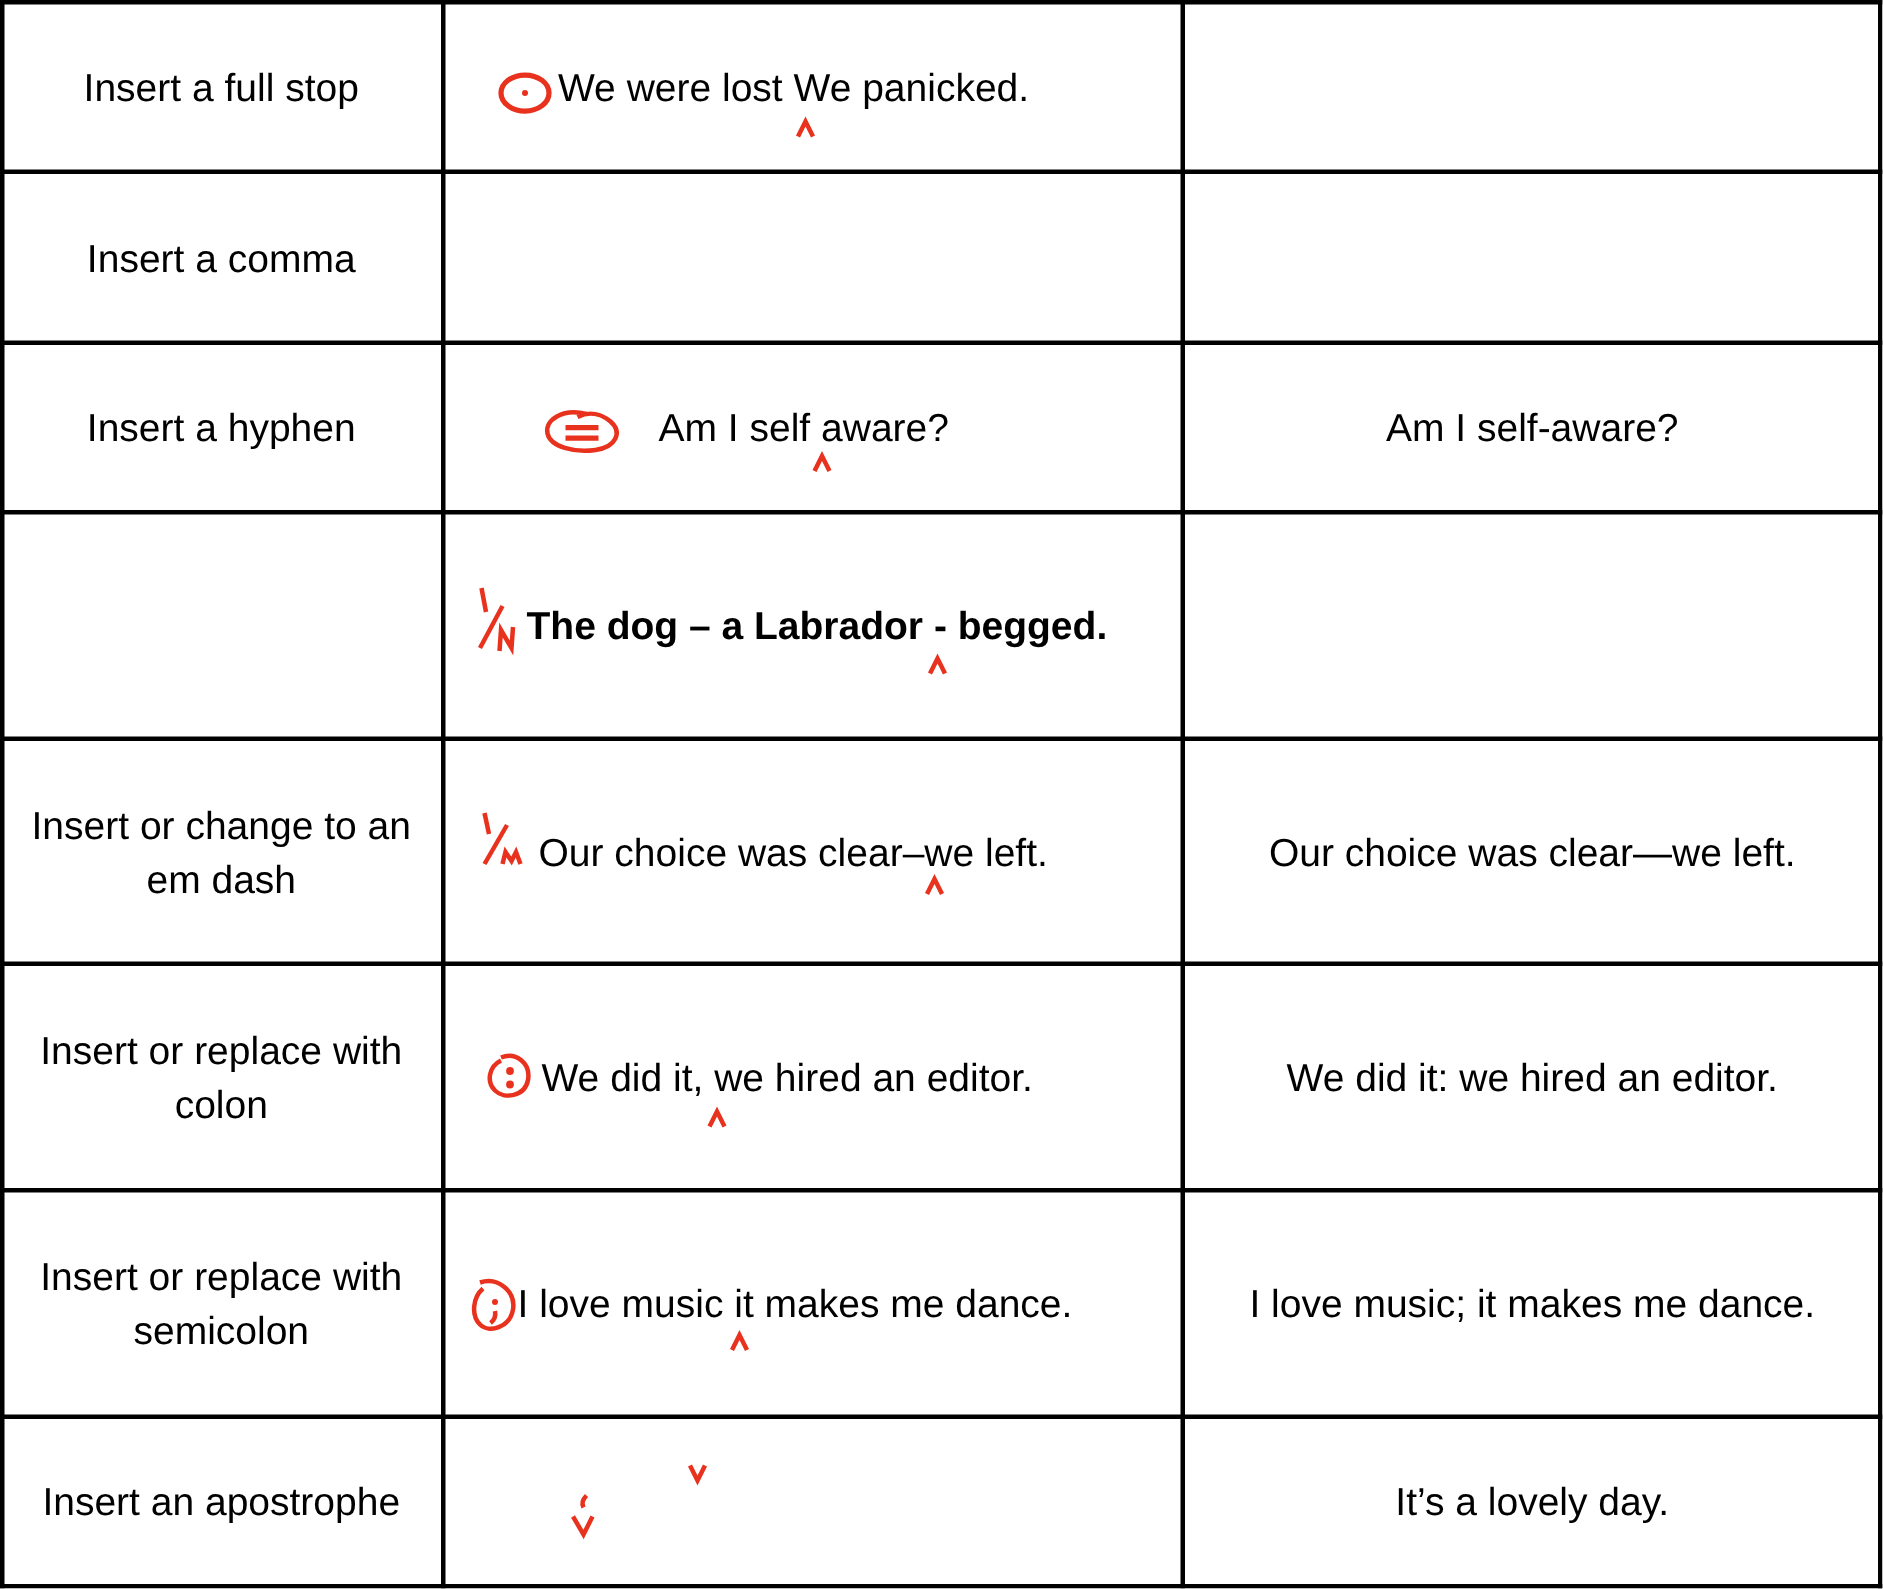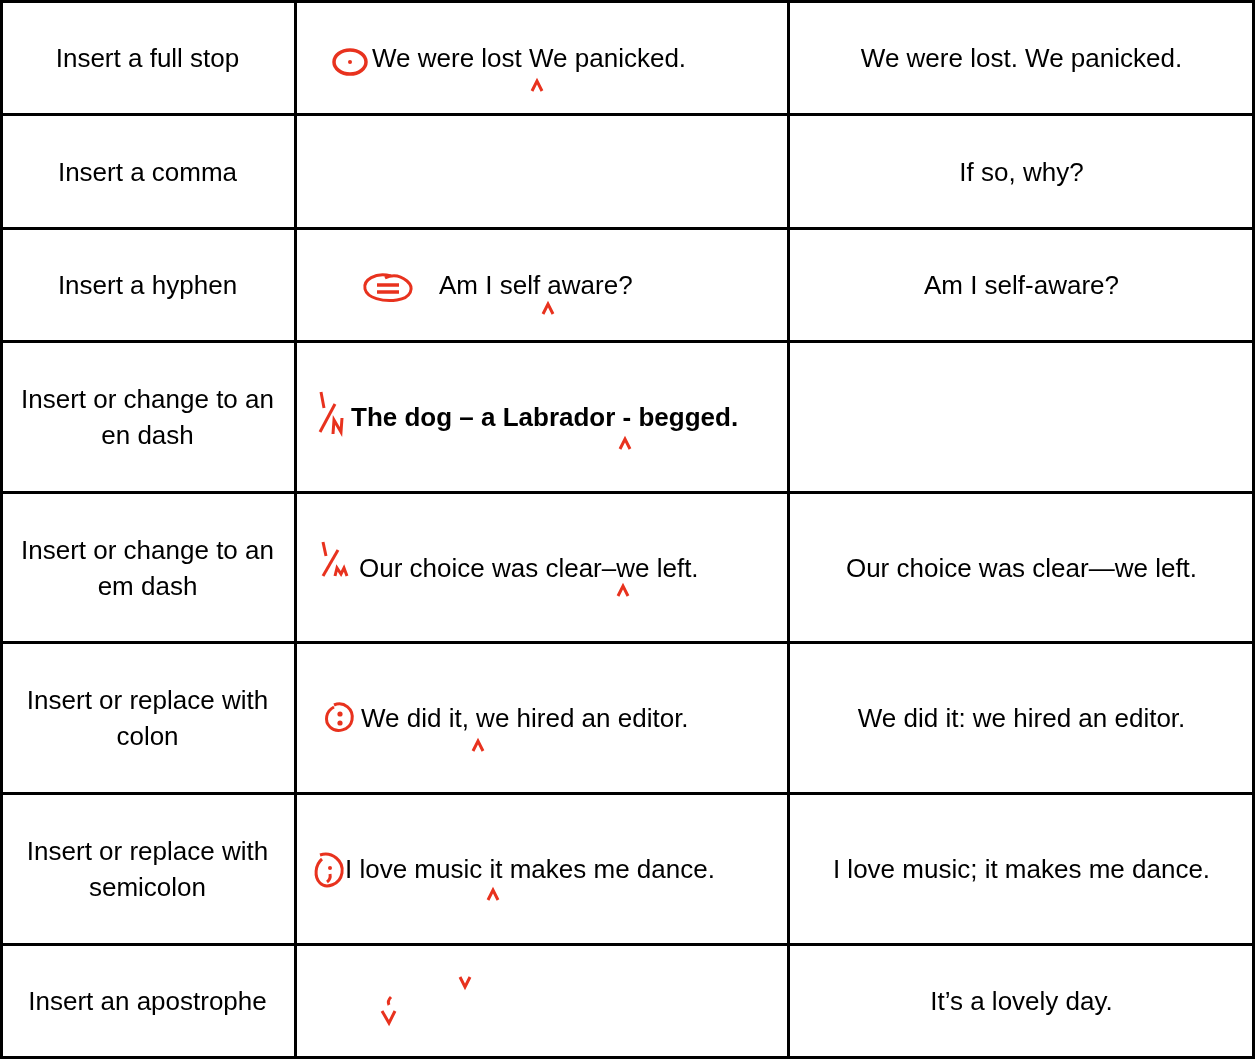--- a/index.html
+++ b/index.html
@@ -36,31 +36,25 @@
             <circle cx="19" cy="16" r="2" fill="#e8321e"></circle>
           </svg>
       </span>
       <span class="sent" style="left:77px;top:38px;">We were lost We panicked.</span>
       <span class="mark" style="left:235px;top:76px;">
         <svg width="14" height="14" viewBox="0 0 14 14">
             <path d="M2 13 L7 3 L12 13" fill="none" stroke="#e8321e" stroke-width="3"></path>
           </svg>
       </span>
     </div>
-    <div class="cell c3">
-        <span>We were lost. We panicked.</span>
-      </div>
   </div>
 
   <div class="row" style="top:115px;height:113px;padding-left:24px;">
     <div class="cell c1">
         <span class="txt">Insert a comma</span>
-      </div>
-    <div class="cell c3">
-        <span>If so, why?</span>
       </div>
   </div>
 
   <div class="row" style="top:229px;height:112px;">
     <div class="cell c1">
         <span class="txt">Insert a hyphen</span>
       </div>
     <div class="cell c2">
       <span class="mark" style="left:66px;top:41px;">
         <svg width="54" height="34" viewBox="0 0 54 34">
@@ -75,23 +69,20 @@
             <path d="M2 13 L7 3 L12 13" fill="none" stroke="#e8321e" stroke-width="3"></path>
           </svg>
       </span>
     </div>
     <div class="cell c3">
         <span>Am I self-aware?</span>
       </div>
   </div>
 
   <div class="row" style="top:342px;height:150px;">
-    <div class="cell c1">
-        <span class="txt">Insert or change to an en dash</span>
-      </div>
     <div class="cell c2">
       <span class="mark" style="left:22px;top:48px;">
         <svg width="30" height="46" viewBox="0 0 30 46">
             <line x1="4" y1="2" x2="7" y2="18" stroke="#e8321e" stroke-width="3"></line>
             <line x1="18" y1="14" x2="3" y2="42" stroke="#e8321e" stroke-width="3"></line>
             <path d="M16 44 L17 30 L24 42 L25 28" fill="none" stroke="#e8321e" stroke-width="3"></path>
           </svg>
       </span>
       <span class="sent" style="left:56px;top:57px;font-weight:bold;">The dog – a Labrador - begged.</span>
       <span class="mark" style="left:323px;top:94px;">

